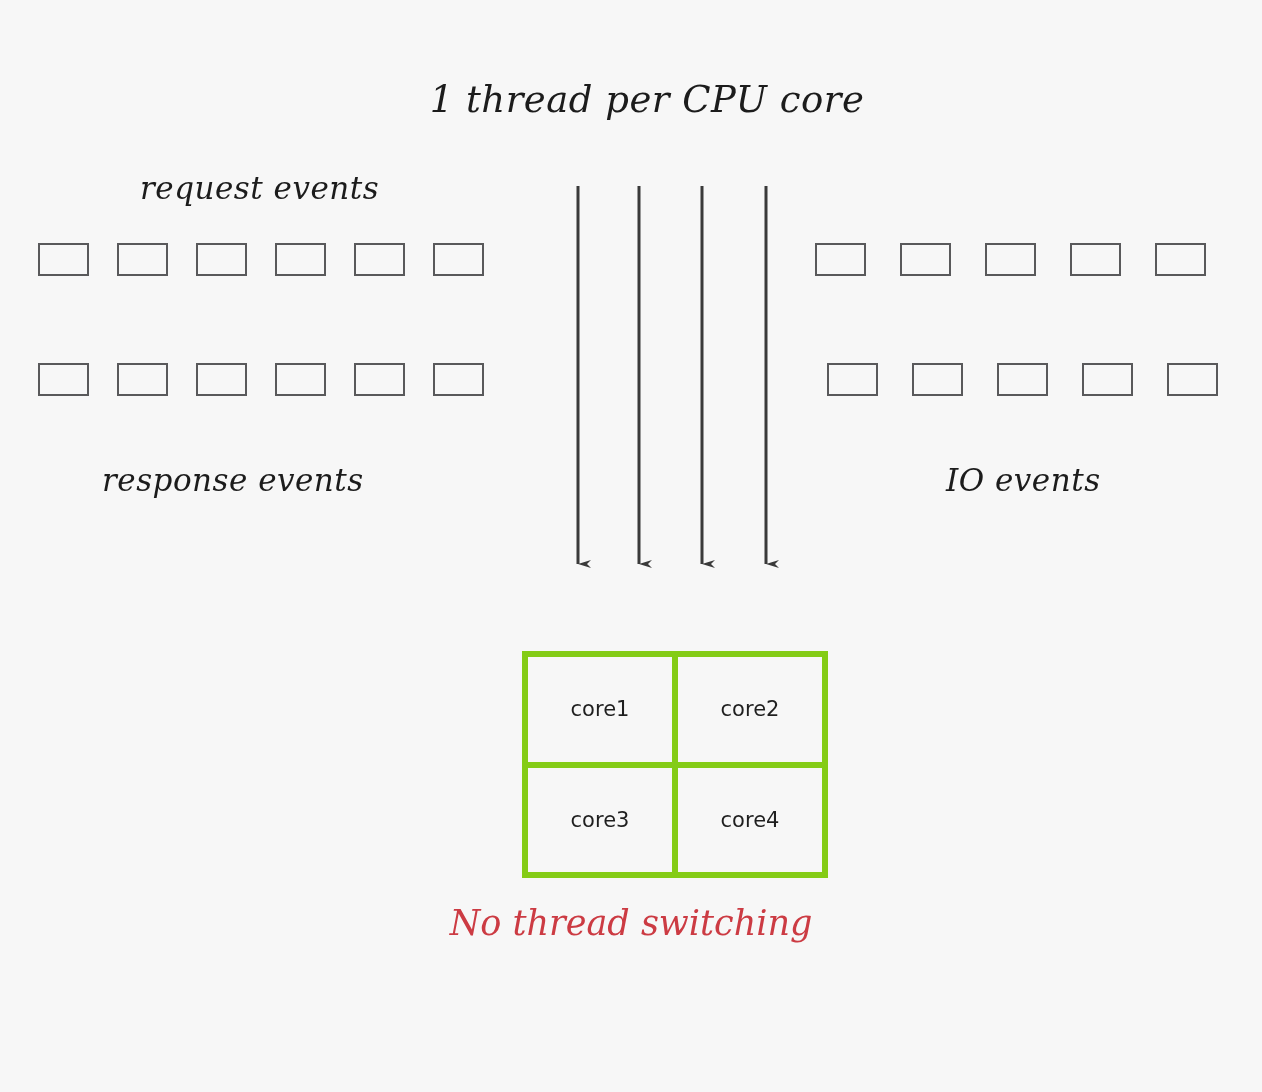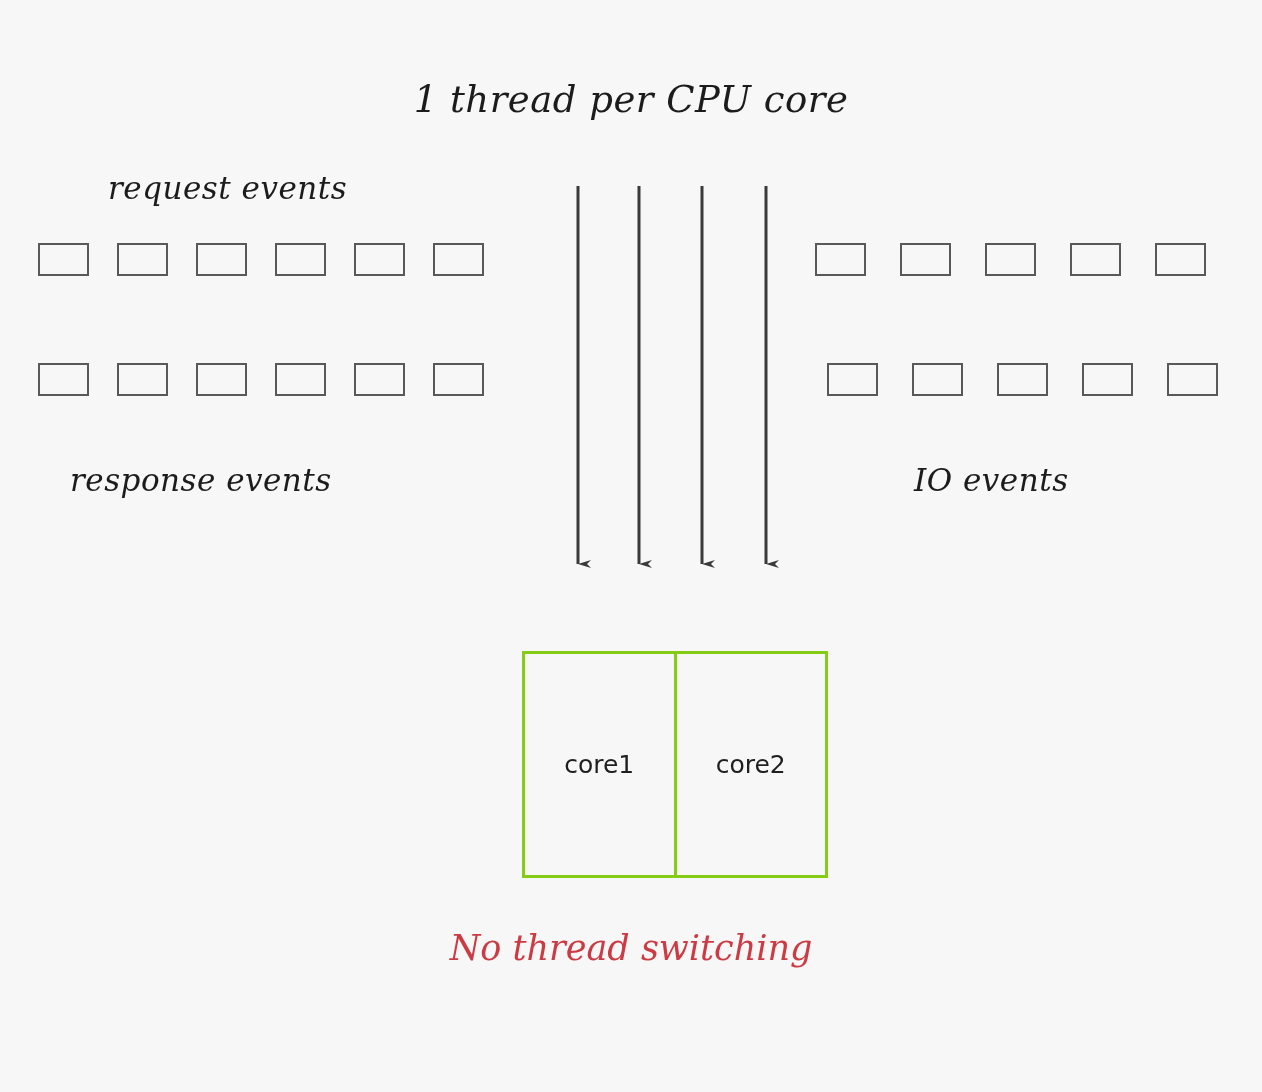--- a/index.html
+++ b/index.html
@@ -17,20 +17,21 @@
   }
 
   
   .hand {
     position: absolute;
     font-family: "DejaVu Serif", serif;
     font-style: italic;
     color: #1c1c1c;
     white-space: nowrap;
     letter-spacing: 0.5px;
+    padding-left: 32px;
   }
   #title {
     left: 0; right: 0;
     top: 78px;
     text-align: center;
     font-size: 37px;
   }
   #label-request {
     left: 108px;
     top: 170px;
@@ -75,42 +76,42 @@
   #core-table {
     position: absolute;
     left: 522px;
     top: 651px;
     width: 306px;
     height: 227px;
     border-collapse: collapse;
     background: #f7f7f7;
   }
   #core-table td {
-    border: 3px solid #84cc16;
+    border: 6px solid #84cc16;
     width: 50%;
     height: 50%;
     text-align: center;
     vertical-align: middle;
     font-family: "DejaVu Sans", sans-serif;
-    font-size: 25px;
+    font-size: 21px;
     color: #1f1f1f;
   }
 
   
   .note {
     position: absolute;
     left: 0; right: 0;
     text-align: center;
     font-family: "DejaVu Serif", serif;
     font-style: italic;
     font-size: 35px;
     color: #cc3b43;
     white-space: nowrap;
   }
-  #note-1 { top: 928px; }
+  #note-1 { top: 903px; }
   #note-2 { top: 1013px; }
 </style>
 </head>
 <body>
 
 <div id="canvas">
 
   <div id="title" class="hand">1 thread per CPU core</div>
 
   <div id="label-request" class="hand">request events</div>
@@ -163,18 +164,22 @@
         <line x1="766" x2="766" y1="186" y2="564" stroke="#3a3a3a" stroke-width="3" marker-end="url(#ah)"></line>
       </g>
   </svg>
 
   <table id="core-table">
     <tbody id="core-table-body">
         <tr>
           <td>core1</td>
           <td>core2</td>
         </tr>
+        <tr>
+          <td>core3</td>
+          <td>core4</td>
+        </tr>
       </tbody>
   </table>
 
   <div id="note-1" class="note">No thread switching</div>
 
 </div>
 
 </body></html>

